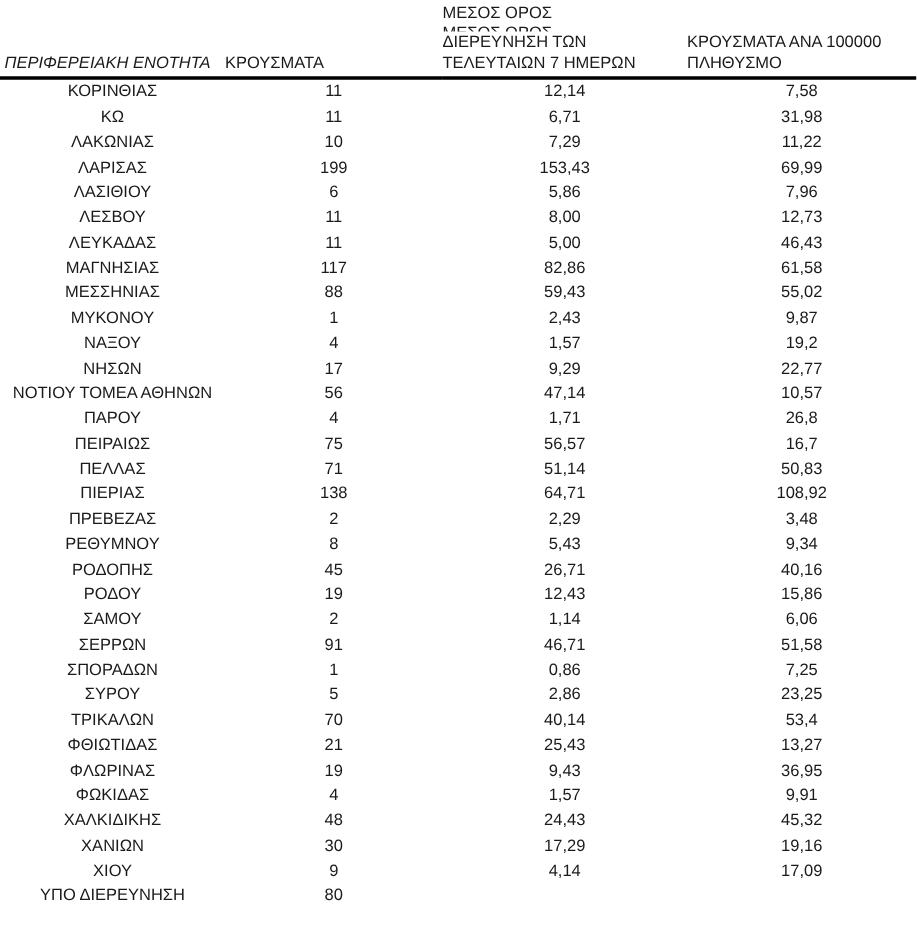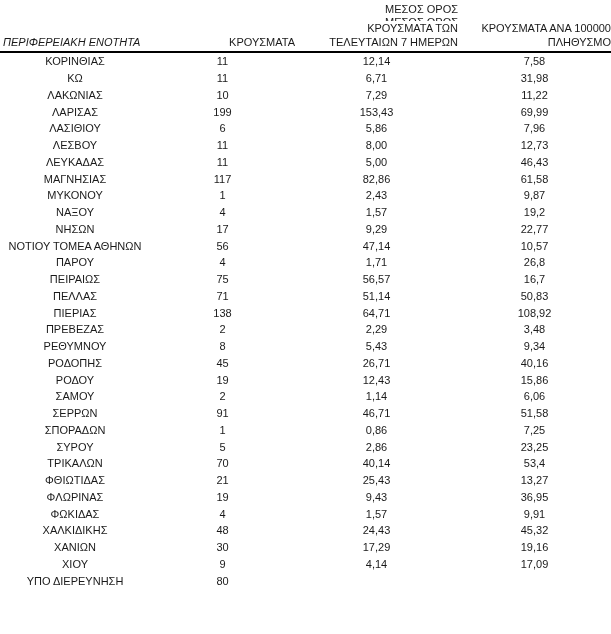--- a/index.html
+++ b/index.html
@@ -26,21 +26,21 @@
   col.c2 { width: 145px; }
   col.c3 { width: 163px; }
   col.c4 { width: 153px; }
 
   thead tr { height: 52px; }
   thead th {
     font-weight: normal;
     vertical-align: bottom;
     padding: 0 0 2px 0;
     border-bottom: 2px solid #000000;
-    text-align: right;
+    text-align: left;
     line-height: 14px;
   }
   thead th.region-hdr {
     text-align: left;
     padding-left: 3px;
     font-style: italic;
   }
   .hdr-line { line-height: 14px; white-space: nowrap; }
   .ghost-clip {
     height: 6px;
@@ -72,21 +72,21 @@
       <tr>
         <th class="region-hdr">
           <div class="hdr-line">ΠΕΡΙΦΕΡΕΙΑΚΗ ΕΝΟΤΗΤΑ</div>
         </th>
         <th>
           <div class="hdr-line">ΚΡΟΥΣΜΑΤΑ</div>
         </th>
         <th>
           <div class="hdr-line">ΜΕΣΟΣ ΟΡΟΣ</div>
           <div class="ghost-clip">ΜΕΣΟΣ ΟΡΟΣ</div>
-          <div class="hdr-line">ΚΡΟΥΣΜΑΤΑ ΤΩΝ</div>
+          <div class="hdr-line">ΔΙΕΡΕΥΝΗΣΗ ΤΩΝ</div>
           <div class="hdr-line">ΤΕΛΕΥΤΑΙΩΝ 7 ΗΜΕΡΩΝ</div>
         </th>
         <th>
           <div class="hdr-line">ΚΡΟΥΣΜΑΤΑ ΑΝΑ 100000</div>
           <div class="hdr-line">ΠΛΗΘΥΣΜΟ</div>
         </th>
       </tr>
     </thead>
     <tbody>
         <tr>
@@ -129,20 +129,26 @@
           <td>ΛΕΥΚΑΔΑΣ</td>
           <td>11</td>
           <td>5,00</td>
           <td>46,43</td>
         </tr>
         <tr>
           <td>ΜΑΓΝΗΣΙΑΣ</td>
           <td>117</td>
           <td>82,86</td>
           <td>61,58</td>
+        </tr>
+        <tr>
+          <td>ΜΕΣΣΗΝΙΑΣ</td>
+          <td>88</td>
+          <td>59,43</td>
+          <td>55,02</td>
         </tr>
         <tr>
           <td>ΜΥΚΟΝΟΥ</td>
           <td>1</td>
           <td>2,43</td>
           <td>9,87</td>
         </tr>
         <tr>
           <td>ΝΑΞΟΥ</td>
           <td>4</td>

